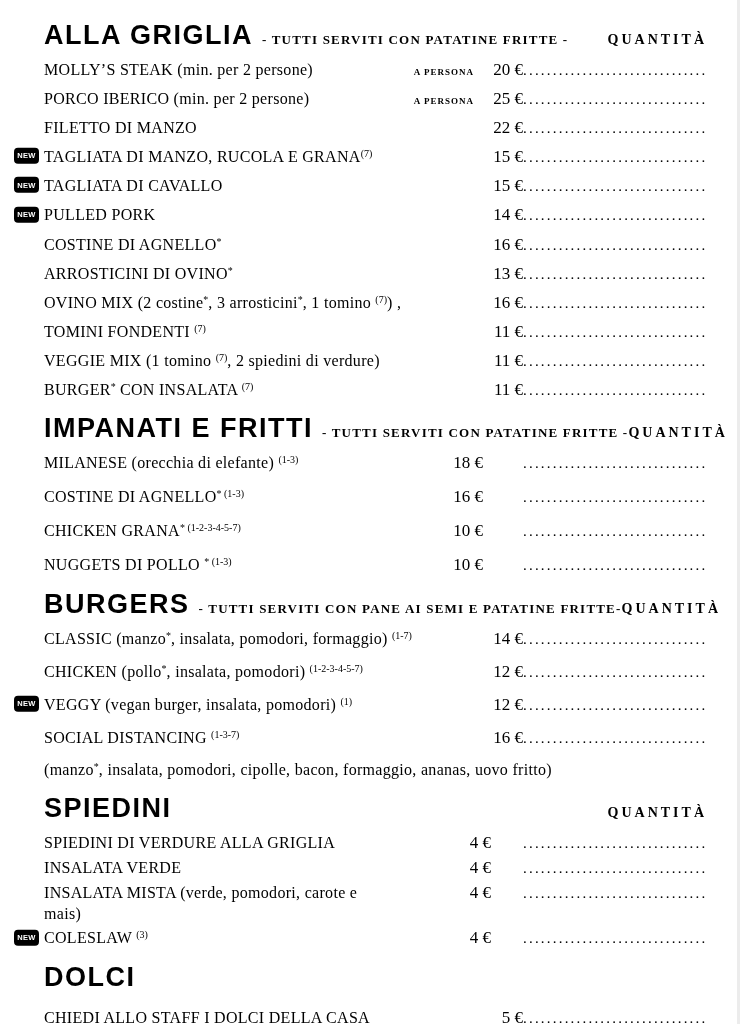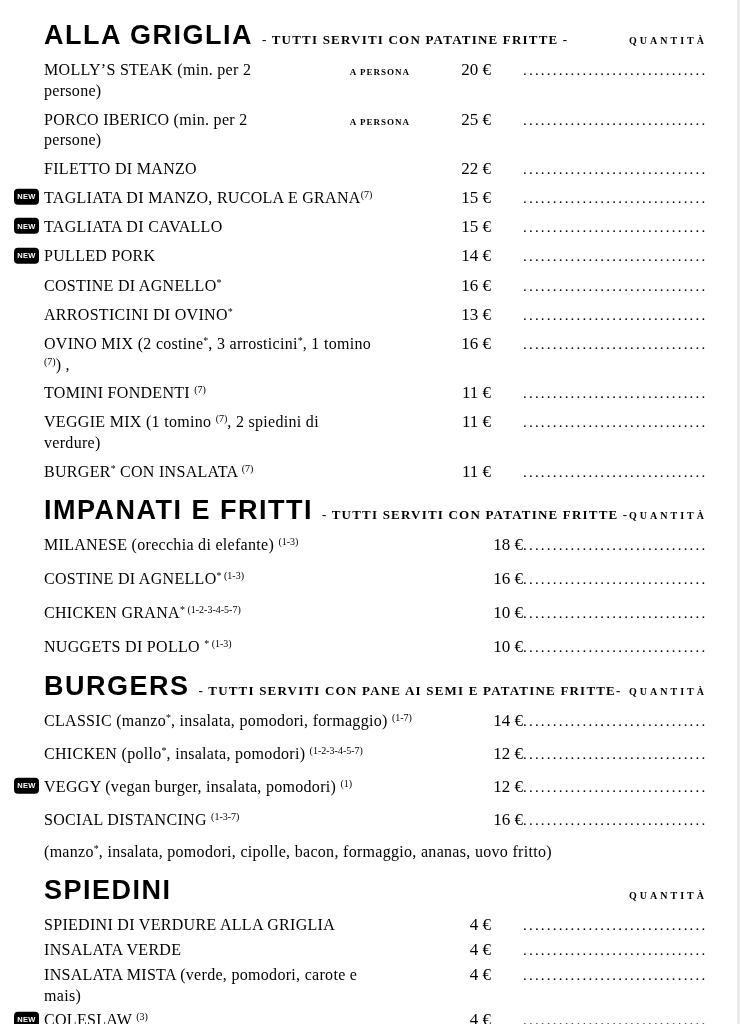--- a/index.html
+++ b/index.html
@@ -19,21 +19,21 @@
   .section-header { display:flex; align-items:baseline; margin-bottom:10px; }
   .section-title {
     font-family:"Liberation Sans", sans-serif;
     font-size:27px; font-weight:700; letter-spacing:1.5px;
     line-height:1; white-space:nowrap;
   }
   .section-subtitle {
     font-size:13px; letter-spacing:1.2px; margin-left:9px;
     font-weight:600; white-space:nowrap;
   }
-  .quantity-label { margin-left:auto; font-size:10px; letter-spacing:3px; font-weight:600; }
+  .quantity-label { margin-left:auto; font-size:14px; letter-spacing:3px; font-weight:600; }
 
   .item {
     position:relative; display:flex; align-items:baseline;
     margin-bottom:20px; font-size:16px; line-height:1.3;
   }
   .item-name { letter-spacing:0.3px; }
   .seg-caps { }
   .seg-norm { }
   .seg-sup { font-size:10px; position:relative; top:-5px; letter-spacing:0; }
 
@@ -49,22 +49,22 @@
   .badge {
     position:absolute; left:-30px; top:50%; transform:translateY(-58%);
     background:#000; color:#fff;
     font-family:"Liberation Sans", sans-serif; font-weight:700;
     font-size:7.5px; letter-spacing:0.3px;
     width:25px; height:16px; border-radius:4px;
     display:flex; align-items:center; justify-content:center;
   }
 
   
-  .section-1 .item { margin-bottom:7px;gap:32px; }
-  .section-2 .item { margin-bottom:12px; }
+  .section-1 .item { margin-bottom:7px; }
+  .section-2 .item { margin-bottom:12px;gap:40px; }
   .section-3 .item { margin-bottom:11px; }
   .section-4 .item { margin-bottom:3px;gap:32px; }
   .section-5 .item { margin-top:16px; }
 </style>
 </head>
 <body>
 
 <div class="page">
   <div id="menu-root">
       <section class="section section-1">

